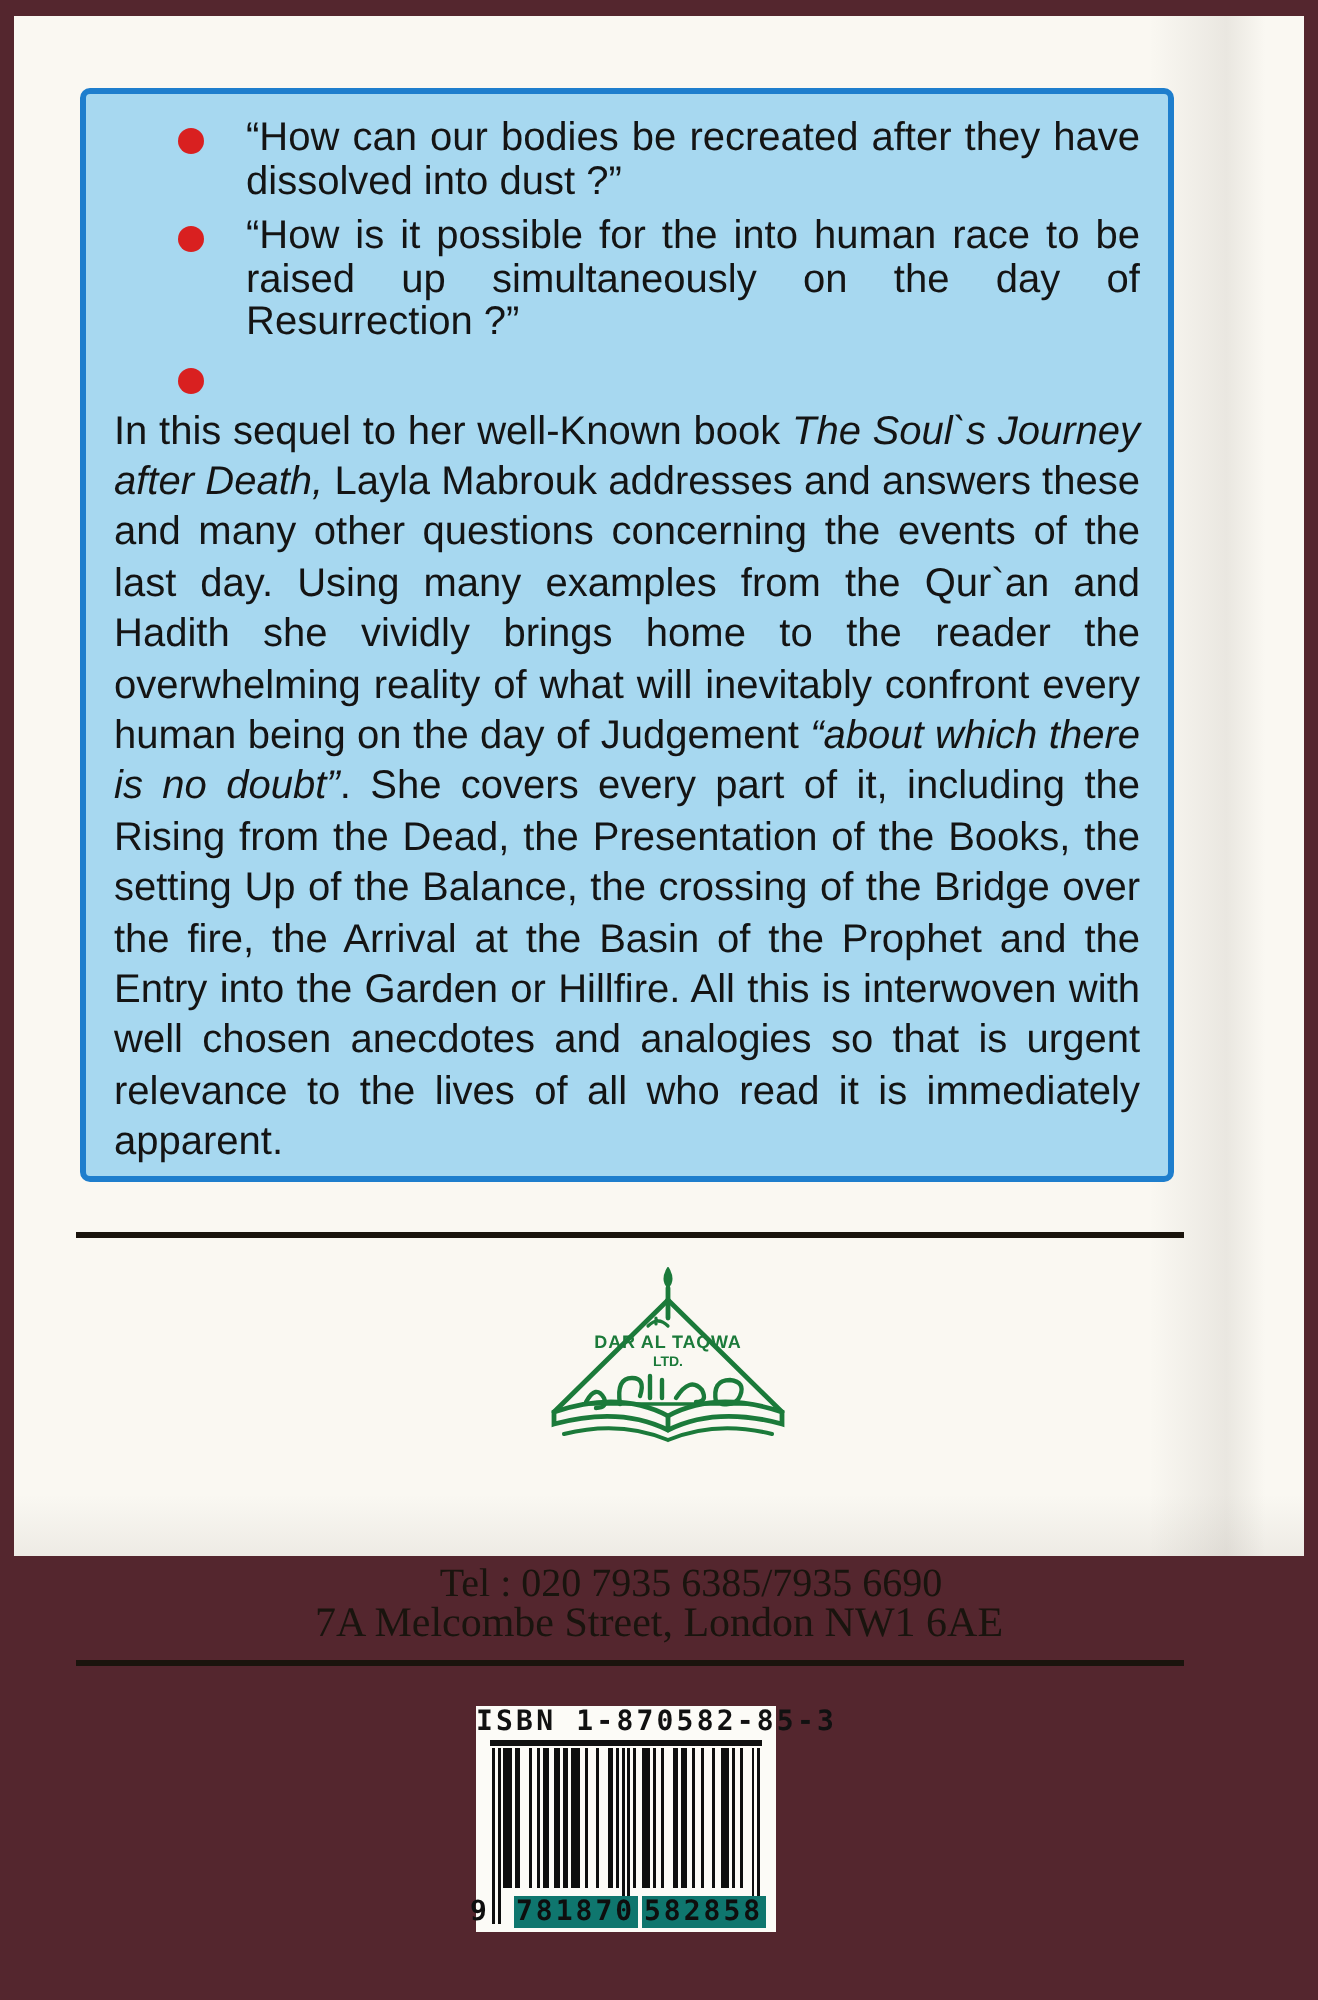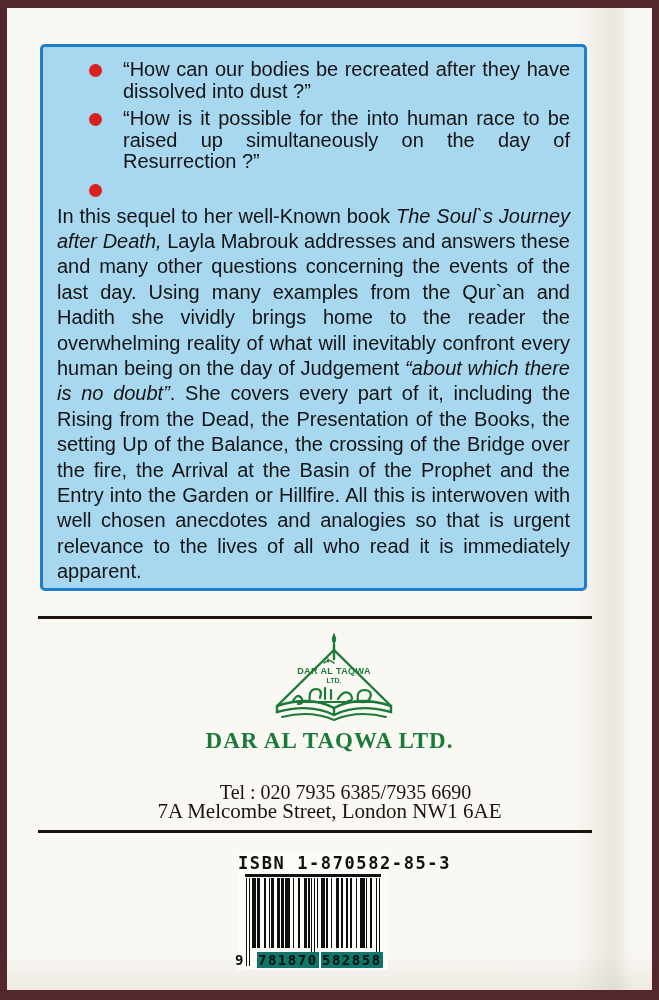--- a/index.html
+++ b/index.html
@@ -1,19 +1,19 @@
 <!DOCTYPE html>
 <html><head>
 <meta charset="utf-8">
 <style>
   html,body{margin:0;padding:0;}
   body{width:659px;height:1000px;position:relative;font-family:"Liberation Sans",sans-serif;}
 
   .frame{position:absolute;inset:0;background:#54262e;}
-  .cover{position:absolute;left:7px;top:8px;width:645px;height:982px;
+  .cover{position:absolute;left:7px;top:8px;width:645px;height:770px;
          background:#faf8f2;
          background-image:
            linear-gradient(to right, rgba(0,0,0,0) 88%, rgba(90,80,70,0.10) 94%, rgba(0,0,0,0) 97%),
            linear-gradient(to bottom, rgba(0,0,0,0) 96%, rgba(90,80,70,0.08) 100%);
          }
 
   
   .panel{position:absolute;left:33px;top:36px;width:547px;height:547px;
          box-sizing:border-box;background:#a7d8f0;border:3px solid #1e7ecd;border-radius:5px;
          padding:12px 14px 0 14px;color:#141414;overflow:hidden;}
@@ -36,21 +36,21 @@
             font-family:"Liberation Serif",serif;font-weight:bold;font-size:23px;
             color:#1b7a3a;letter-spacing:1px;}
   .pub-line{position:absolute;left:0;right:0;text-align:center;
             font-family:"Liberation Serif",serif;color:#19140e;}
   .addr{top:747px;font-size:21px;margin-top:44px;}
   .tel{top:773px;font-size:20px;padding-left:32px;}
   .fax{top:798px;font-size:20px;}
 
   
   .isbn-block{position:absolute;left:231px;top:845px;width:150px;text-align:center;background:#fcfbf7;}
-  .isbn-label{font-family:"DejaVu Sans Mono",monospace;font-weight:bold;font-size:17px;
+  .isbn-label{font-family:"DejaVu Sans Mono",monospace;font-weight:bold;font-size:14px;
               letter-spacing:1.6px;color:#111;white-space:nowrap;}
   .isbn-rule{width:136px;height:2.5px;background:#111;margin:1px auto 0 auto;}
   .bars-wrap{position:relative;width:134px;height:92px;margin:1px auto 0 auto;}
   .bars-wrap svg{display:block;}
   .bars-wrap rect{fill:#0e0e0e;}
   .bc-digit{position:absolute;font-family:"DejaVu Sans Mono",monospace;font-weight:bold;
             font-size:14px;letter-spacing:1.5px;color:#0e0e0e;top:74px;background:#0f766e;
             padding:0 1px;white-space:nowrap;}
   .bc-9{left:-12px;background:transparent;}
   .bc-g1{left:11px;}
@@ -96,21 +96,20 @@
         <path d="M24 70 L108 70" stroke-width="1.8"></path>
 
         <path d="M66 76 Q42 63 9 74 L9 80 Q42 71 66 83 Q90 71 123 80 L123 74 Q90 63 66 76 Z"></path>
         <path d="M66 76 L66 83"></path>
         <path d="M14 85 Q42 78 66 88 Q90 78 118 85" stroke-width="2"></path>
       </g>
       <text x="66" y="42" text-anchor="middle" font-family="Liberation Sans, sans-serif" font-size="9" font-weight="bold" fill="#1b7a3a" letter-spacing="0.4">DAR AL TAQWA</text>
       <text x="66" y="51" text-anchor="middle" font-family="Liberation Sans, sans-serif" font-size="7" font-weight="bold" fill="#1b7a3a">LTD.</text>
     </svg>
 
-    <div class="pub-name">DAR AL TAQWA LTD.</div>
     <div class="pub-line addr">7A Melcombe Street, London NW1 6AE</div>
     <div class="pub-line tel">Tel : 020 7935 6385/7935 6690</div>
 
     <div class="rule rule-bottom"></div>
 
     <div class="isbn-block">
       <div class="isbn-label">ISBN 1-870582-85-3</div>
       <div class="isbn-rule"></div>
       <div class="bars-wrap">
         <svg width="134" height="88" shape-rendering="crispEdges">

